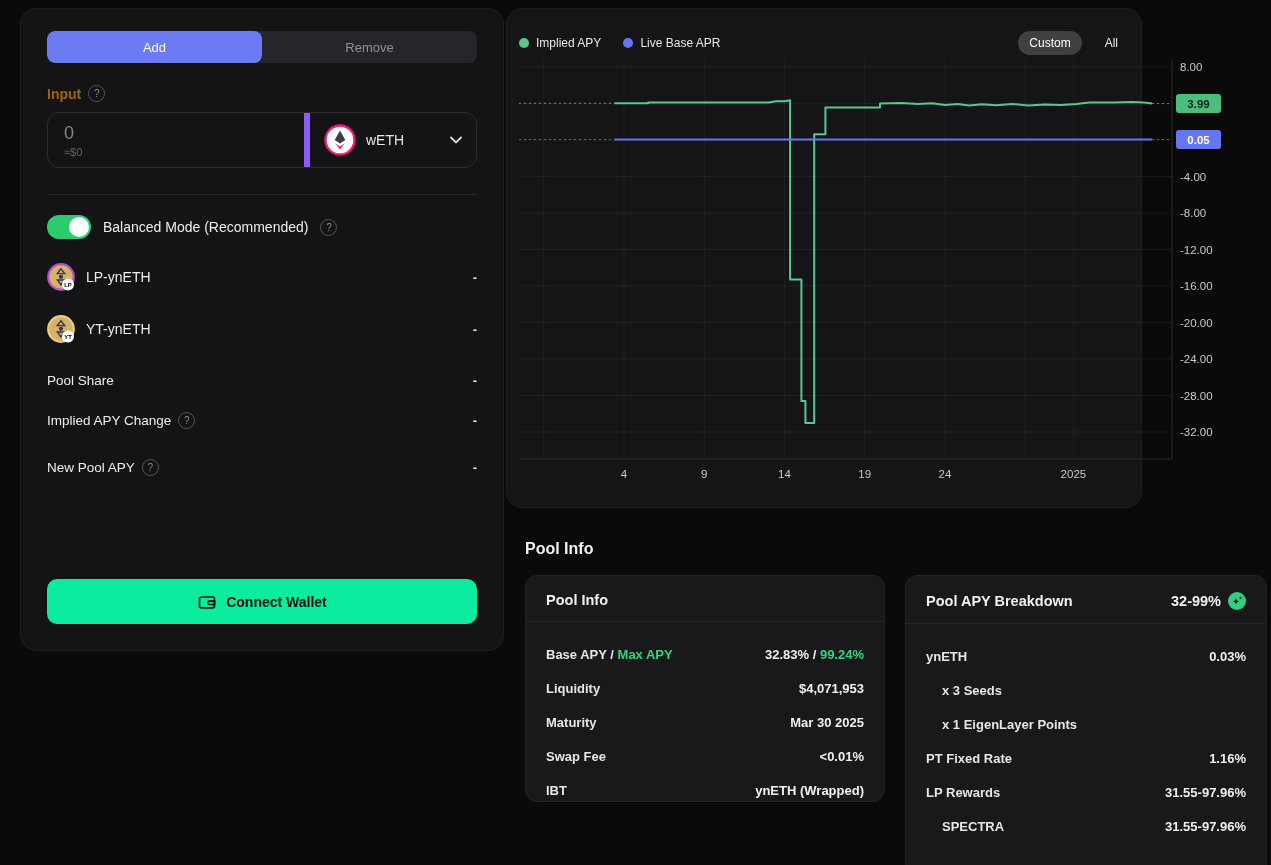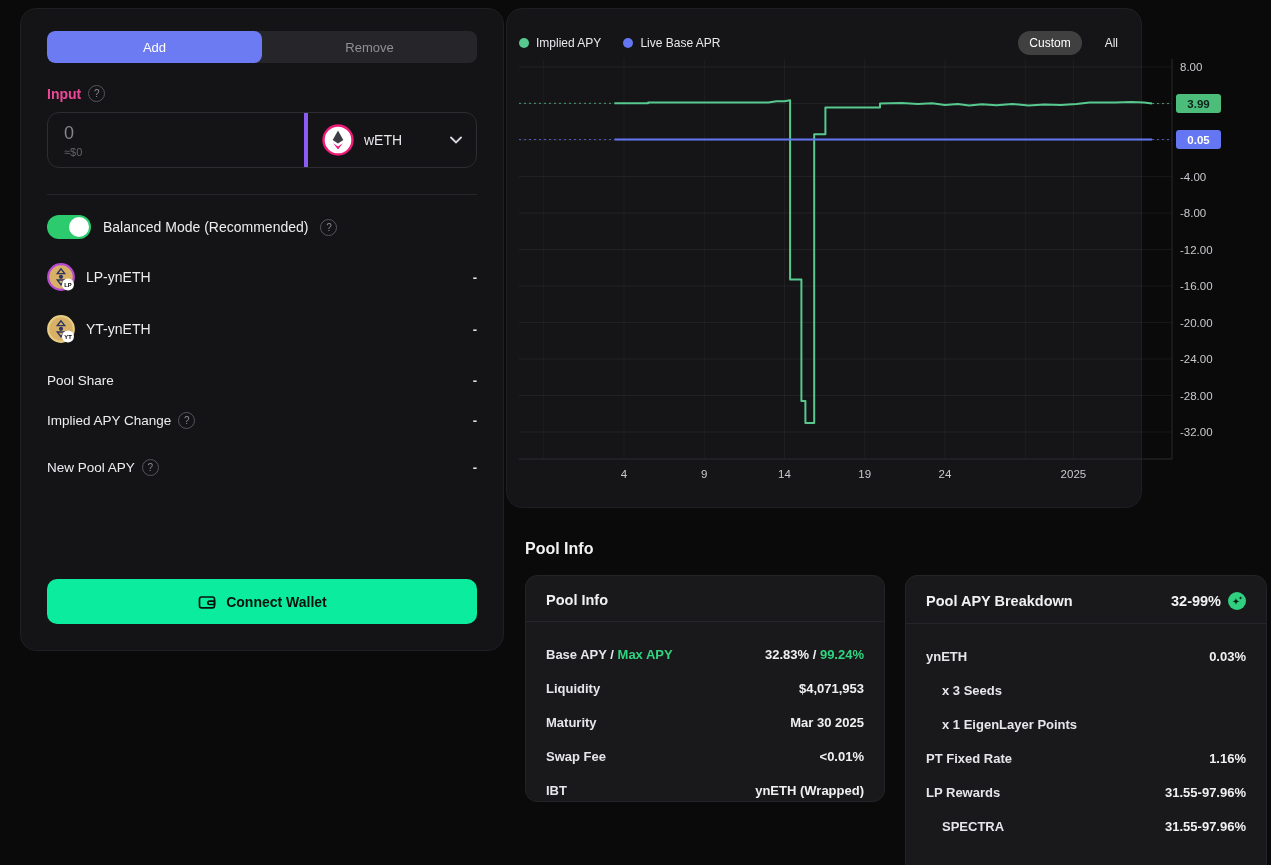--- a/index.html
+++ b/index.html
@@ -11,28 +11,28 @@
     position:relative;
   }
   .card { background:#141416; border:1px solid #1f1f23; border-radius:16px; position:absolute; }
 
   
   #form-panel { left:20px; top:8px; width:484px; height:643px; padding:22px 26px; }
   .seg { display:flex; background:#26262a; border-radius:8px; height:32px; overflow:hidden; }
   .seg-btn { flex:1; border:none; background:transparent; color:#8f8f96; font-size:13px; font-family:inherit; cursor:pointer; border-radius:8px; }
   .seg-btn.active { background:#6d7bf2; color:#fff; }
   .lbl-row { display:flex; align-items:center; gap:7px; margin:22px 0 10px; }
-  .lbl { font-size:14px; font-weight:600; color:#ec4899; }
+  .lbl { font-size:14px; font-weight:600; color:#a16207; }
   .help { width:17px; height:17px; border-radius:50%; border:1.5px solid #55555c; color:#8b8b92;
           font-size:10px; display:inline-flex; align-items:center; justify-content:center; flex:0 0 auto; }
   .input-box { display:flex; border:1px solid #2d2d32; border-radius:12px; height:56px; }
   .amt-side { flex:1; padding:9px 16px; display:flex; flex-direction:column; justify-content:center; }
   .amt { font-size:18px; color:#85858c; }
   .amt-usd { font-size:11px; color:#62626a; margin-top:2px; }
-  .tok-side { width:172px; border-left:4px solid #8b5cf6; display:flex; align-items:center; gap:10px; padding:0 14px; cursor:pointer;margin-left:46px; }
+  .tok-side { width:172px; border-left:6px solid #8b5cf6; display:flex; align-items:center; gap:10px; padding:0 14px; cursor:pointer;margin-left:46px; }
   .tok-sym { font-size:14px; color:#e8e8ec; flex:1; }
   .divider { height:1px; background:#27272b; margin:26px 0 0; }
   .toggle-row { display:flex; align-items:center; gap:12px; margin:20px 0 0; }
   .toggle { width:44px; height:24px; border-radius:12px; background:#2bcb6e; position:relative; cursor:pointer; }
   .toggle .knob { position:absolute; right:2px; top:2px; width:20px; height:20px; border-radius:50%; background:#fff; }
   .out-lbl { font-size:14px; font-weight:600; margin:22px 0 6px; }
   .row { display:flex; align-items:center; margin-top:24px; }
   .row .grow { flex:1; }
   .row-val { font-size:13px; color:#e3e3e6; font-weight:600; }
   .tok-row-name { font-size:14px; color:#ededf0; margin-left:11px; }

